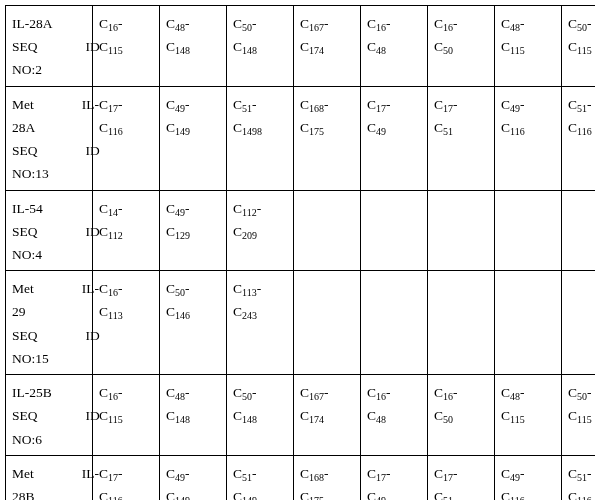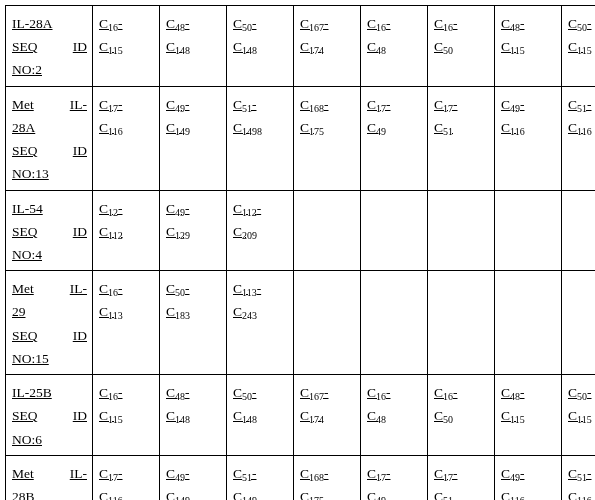--- a/index.html
+++ b/index.html
@@ -14,21 +14,20 @@
     color: #000000;
     overflow: hidden;
   }
 
   .table-wrap {
     position: absolute;
     left: 5px;
     top: 5px;
     width: 578px;
     height: 491px;
-    text-decoration: underline;
   }
 
   table.bond-table {
     width: 578px;
     height: 491px;
     border-collapse: collapse;
     table-layout: fixed;
   }
 
   table.bond-table td {
@@ -46,22 +45,23 @@
     padding-right: 7px;
   }
 
   .label-line {
     display: block;
     white-space: nowrap;
   }
   
   .label-line.justify {
     display: flex;
-    justify-content: space-between;
+    justify-content: flex-start;
     white-space: nowrap;
+    gap: 48px;
   }
 
   td.data-cell {
     width: 55px;
   }
 
   .bond {
     display: block;
     white-space: nowrap;
   }
@@ -211,21 +211,21 @@
           <td class="label-cell">
             <span class="label-line">IL-54</span>
             <span class="label-line justify">
               <span>SEQ</span>
               <span>ID</span>
             </span>
             <span class="label-line">NO:4</span>
           </td>
           <td class="data-cell">
             <span class="bond">
-              <span class="term">C<sub>12</sub><span class="dash">-</span></span>
+              <span class="term">C<sub>14</sub><span class="dash">-</span></span>
               <span class="term">C<sub>112</sub></span>
             </span>
           </td>
           <td class="data-cell">
             <span class="bond">
               <span class="term">C<sub>49</sub><span class="dash">-</span></span>
               <span class="term">C<sub>129</sub></span>
             </span>
           </td>
           <td class="data-cell">
@@ -255,21 +255,21 @@
           </td>
           <td class="data-cell">
             <span class="bond">
               <span class="term">C<sub>16</sub><span class="dash">-</span></span>
               <span class="term">C<sub>113</sub></span>
             </span>
           </td>
           <td class="data-cell">
             <span class="bond">
               <span class="term">C<sub>50</sub><span class="dash">-</span></span>
-              <span class="term">C<sub>183</sub></span>
+              <span class="term">C<sub>146</sub></span>
             </span>
           </td>
           <td class="data-cell">
             <span class="bond">
               <span class="term">C<sub>113</sub><span class="dash">-</span></span>
               <span class="term">C<sub>243</sub></span>
             </span>
           </td>
           <td class="data-cell empty-cell"></td>
           <td class="data-cell empty-cell"></td>

